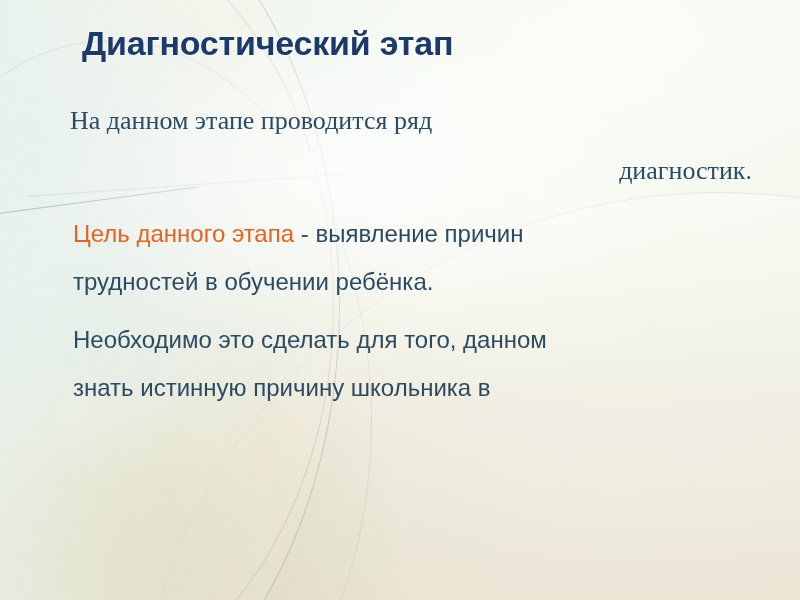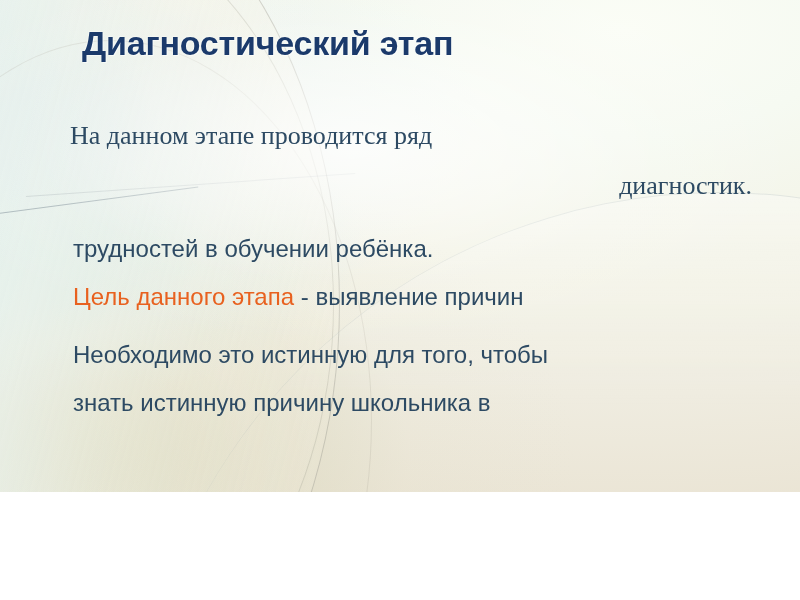--- a/index.html
+++ b/index.html
@@ -4,21 +4,21 @@
 <title>Диагностический этап</title>
 <style>
   html, body {
     margin: 0;
     padding: 0;
     background: #ffffff;
   }
   #slide {
     position: relative;
     width: 800px;
-    height: 492px;
+    height: 600px;
     overflow: hidden;
     background: #f7f4e9;
     font-family: "Liberation Sans", sans-serif;
   }
 
   
   .bg-layer {
     position: absolute;
     inset: 0;
     pointer-events: none;
@@ -151,21 +151,21 @@
     letter-spacing: -0.2px;
     text-shadow:
        1px 1px 0 rgba(255,255,255,0.55),
       -1px -1px 0 rgba(255,255,255,0.30);
     white-space: nowrap;
   }
 
   .body-block {
     position: absolute;
     left: 62px;
-    top: 111px;
+    top: 96px;
     width: 690px;
   }
 
   .para {
     margin: 0;
     color: #2d4a63;
   }
 
   
   .para-serif {
@@ -215,24 +215,24 @@
     <h1 id="title">Диагностический этап</h1>
 
     <div class="body-block">
 
       <p class="para para-serif">
         <span class="nowrap">На данном этапе проводится ряд</span>
         <span class="nowrap l2">диагностик.</span>
       </p>
 
       <p class="para para-sans p2">
+        <span class="nowrap"><span class="accent">Цель данного этапа</span><span> - выявление причин</span></span>
         <span class="nowrap">трудностей в обучении ребёнка.</span>
-        <span class="nowrap"><span class="accent">Цель данного этапа</span><span> - выявление причин</span></span>
       </p>
 
       <p class="para para-sans p3">
-        <span class="nowrap"> Необходимо это истинную для того, чтобы</span>
+        <span class="nowrap"> Необходимо это сделать для того, данном</span>
         <span class="nowrap">знать истинную причину школьника  в</span>
       </p>
 
     </div>
   </div>
 </div>
 
 </body></html>

